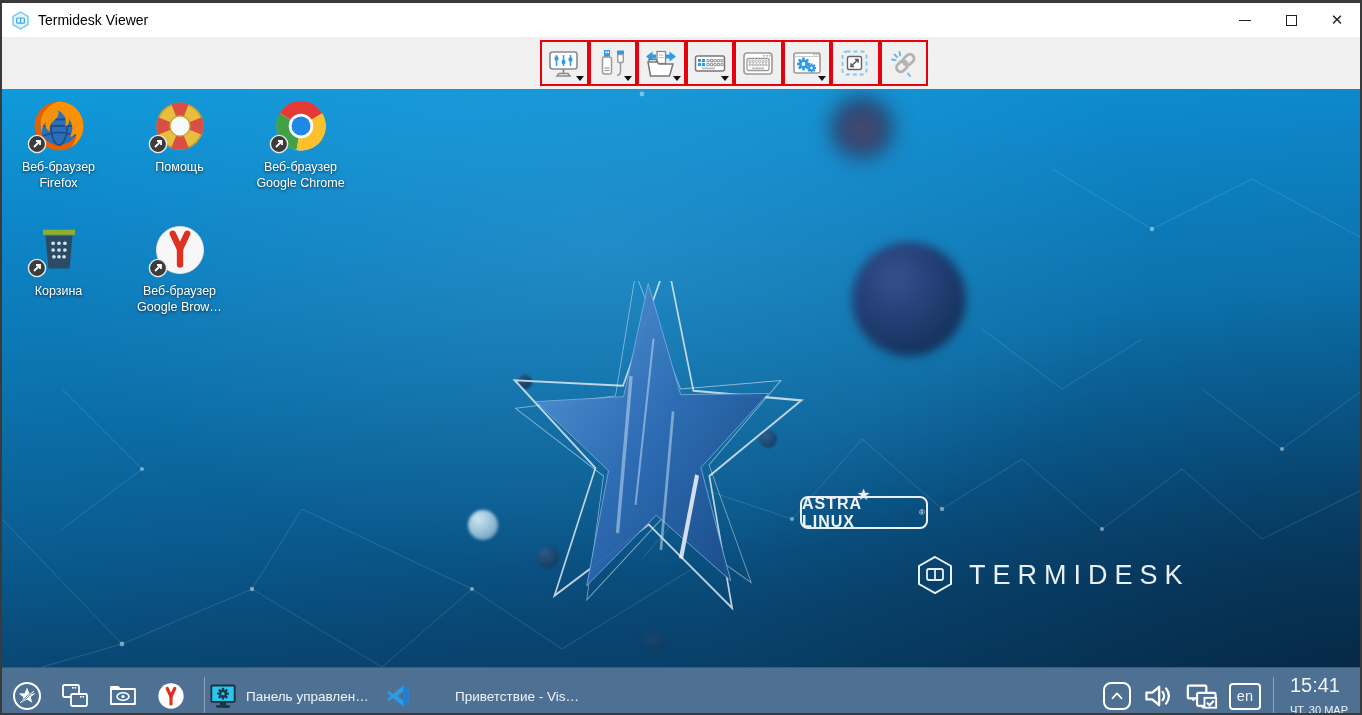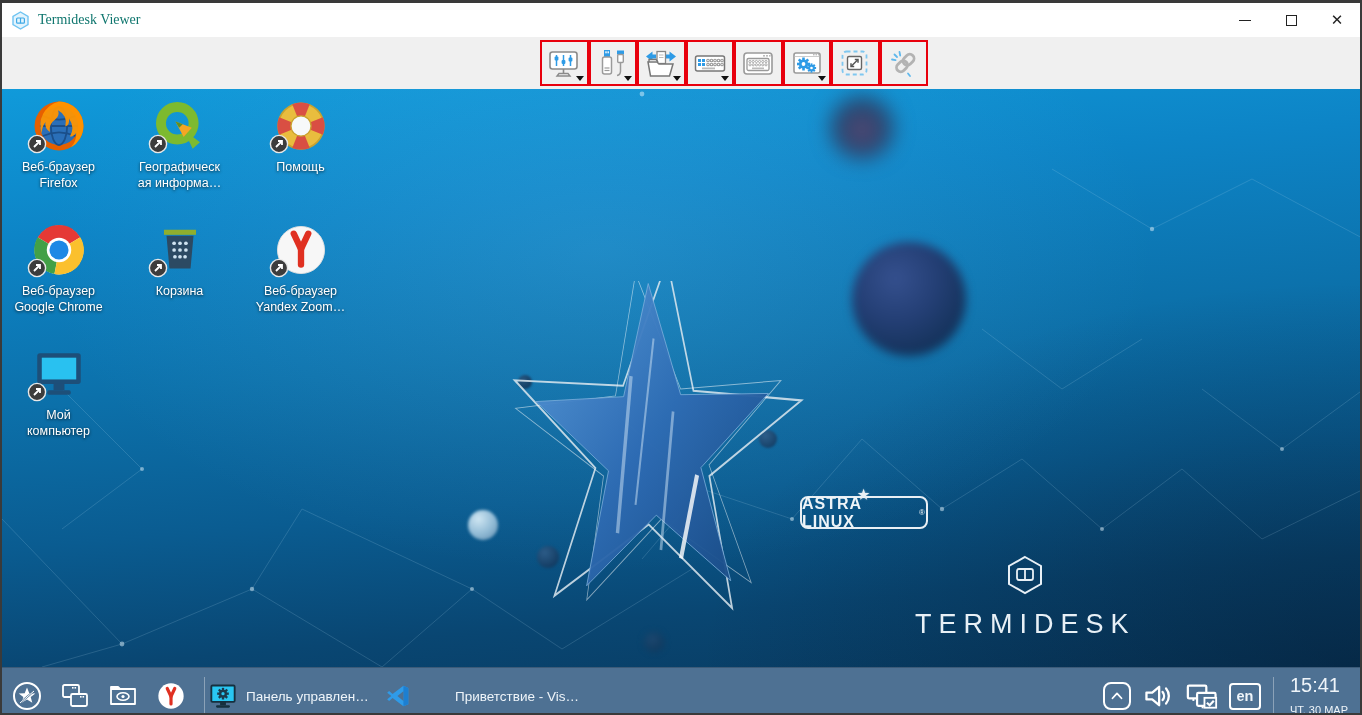--- a/index.html
+++ b/index.html
@@ -5,21 +5,21 @@
   html,body{margin:0;padding:0;background:#222;}
   *{box-sizing:border-box;}
   .window{
     position:relative;width:1362px;height:715px;overflow:hidden;
     font-family:"Liberation Sans",sans-serif;
     border:2px solid #3a3a3a;border-top-width:3px;background:#fff;
   }
   
   .titlebar{height:34px;background:#fff;display:flex;align-items:center;position:relative;z-index:5;}
   .tb-app{display:flex;align-items:center;gap:8px;padding-left:9px;}
-  .tb-title{font-size:14px;color:#0f766e;font-family:Liberation Serif, serif;}
+  .tb-title{font-size:14px;color:#000000;}
   .win-controls{margin-left:auto;display:flex;height:100%;}
   .wc{width:46px;display:flex;align-items:center;justify-content:center;font-size:13px;color:#222;cursor:default;}
   .wc.max span{display:block;width:11px;height:11px;border:1.4px solid #222;}
   .wc.min span{display:block;width:12px;height:0;border-top:1.6px solid #222;}
   .wc.close{font-size:15px;}
   
   .toolbar{height:52px;background:#f0f0f0;position:relative;z-index:4;}
   .tb-group{position:absolute;left:538px;top:3px;display:flex;}
   .tb-btn{width:48.5px;height:46px;border:2px solid #e8000d;background:#f0f0f0;
     position:relative;display:flex;align-items:center;justify-content:center;}
@@ -47,42 +47,42 @@
     background:radial-gradient(circle at 35% 30%,#2e5e8a,#143f66 80%);}
   .sp-d3{left:516px;top:286px;width:14px;height:14px;filter:blur(1px);background:radial-gradient(circle at 35% 30%,#27567f,#113a5f 80%);}
   .sp-d4{left:642px;top:543px;width:20px;height:20px;filter:blur(3px);background:radial-gradient(circle at 40% 35%,#1d4a73,#0e3558 85%);}
   
   .astra-badge{position:absolute;left:798px;top:407px;width:128px;height:33px;
     border:2px solid #e9eff4;border-radius:8px;display:flex;align-items:center;justify-content:center;
     color:#eef4f8;font-size:16px;font-weight:bold;letter-spacing:1px;}
   .astra-badge .star{position:absolute;top:-10px;left:50%;transform:translateX(-50%);color:#e9eff4;font-size:13px;line-height:1;text-shadow:0 0 2px rgba(255,255,255,.6);}
   .astra-badge sup{font-size:8px;margin-left:1px;vertical-align:9px;font-weight:normal;}
   
-  .td-logo{position:absolute;left:913px;top:466px;display:flex;align-items:center;gap:14px;color:#e8f0f6;flex-direction:column;}
+  .td-logo{position:absolute;left:913px;top:466px;display:flex;align-items:center;gap:14px;color:#e8f0f6;}
   .td-text{font-size:27px;letter-spacing:7px;font-weight:400;}
   
   .icon-grid{position:absolute;left:8px;top:4px;display:grid;grid-template-columns:repeat(3,97px);grid-auto-rows:100px;gap:24px;}
   .di{display:flex;flex-direction:column;align-items:center;padding-top:3px;cursor:default;}
   .di-img{position:relative;width:60px;height:60px;display:flex;align-items:center;justify-content:center;}
   .di-badge{position:absolute;left:-2px;bottom:-2px;}
   .di-label{margin-top:3px;text-align:center;font-size:12.5px;line-height:1.3;color:#fff;
     text-shadow:0 1px 3px rgba(0,0,0,.75);white-space:nowrap;}
   
   .taskbar{height:60px;background:#4e7193;border-top:1px solid #3c5b79;border-bottom:3px solid #17222e;
     display:flex;align-items:center;position:relative;color:#eef4f9;}
   .tk-left{display:flex;align-items:center;gap:14px;padding-left:8px;}
   .tk-btn{width:34px;height:34px;display:flex;align-items:center;justify-content:center;cursor:default;}
   .tk-sep{width:1px;height:38px;background:rgba(255,255,255,.35);margin:0 2px;}
   .task{position:absolute;top:0;height:100%;display:flex;align-items:center;gap:9px;font-size:13.5px;cursor:default;}
   .task.t1{left:207px;}
   .task.t2{left:383px;gap:44px;}
   .tray{position:absolute;right:0;top:0;height:100%;display:flex;align-items:center;gap:10px;padding-right:8px;}
   .chev-btn{width:28px;height:28px;border:2px solid #fff;border-radius:8px;display:flex;align-items:center;justify-content:center;cursor:default;}
   .lang-box{min-width:32px;height:27px;border:2px solid #fff;border-radius:4px;display:flex;align-items:center;justify-content:center;
-    font-size:14.5px;cursor:default;font-weight:bold;}
+    font-size:14.5px;cursor:default;}
   .clock{display:flex;flex-direction:column;line-height:1.05;padding:0 4px;cursor:default;}
   .clock .t{font-size:20px;}
   .clock .d{font-size:11px;margin-top:9px;}
 </style>
 </head>
 <body>
 
 <div class="window">
 
   <div class="titlebar">
@@ -378,40 +378,20 @@
                 <path d="M7,13 L12.5,7.5 M9,7 h4 v4" stroke="#fff" stroke-width="1.8" fill="none"></path>
               </svg>
           </span>
         </div>
         <div class="di-label">
           <div>Веб-браузер</div>
             <div>Firefox</div>
         </div>
       </div>
 
-      <div class="di">
-        <div class="di-img">
-          <svg width="58" height="58" viewBox="0 0 64 64">
-            <circle cx="29" cy="29" r="18" fill="none" stroke="#7dba2f" stroke-width="11"></circle>
-            <path d="M36,36 L54,50 L46,57 Z" fill="#7dba2f"></path>
-            <path d="M27,27 L45,34 L36,44 Z" fill="#f5a623"></path>
-            <path d="M27,27 L35,30 L31,34 Z" fill="#5d8f23"></path>
-          </svg>
-          <span class="di-badge">
-            <svg width="20" height="20" viewBox="0 0 20 20">
-                <circle cx="10" cy="10" r="8.6" fill="#3c3c3c" stroke="#e8e8e8" stroke-width="1.4"></circle>
-                <path d="M7,13 L12.5,7.5 M9,7 h4 v4" stroke="#fff" stroke-width="1.8" fill="none"></path>
-              </svg>
-          </span>
-        </div>
-        <div class="di-label">
-          <div>Географическ</div>
-            <div>ая информа…</div>
-        </div>
-      </div>
 
       <div class="di">
         <div class="di-img">
           <svg width="56" height="56" viewBox="0 0 64 64">
             <circle cx="32" cy="32" r="26" fill="#e9bd3e" stroke="#c9a22e" stroke-width="2"></circle>
             <g fill="#d94f43">
               <path d="M32,32 L22,7 A27,27 0 0 1 42,7 Z"></path>
               <path d="M32,32 L57,22 A27,27 0 0 1 57,42 Z"></path>
               <path d="M32,32 L42,57 A27,27 0 0 1 22,57 Z"></path>
               <path d="M32,32 L7,42 A27,27 0 0 1 7,22 Z"></path>
@@ -494,44 +474,24 @@
           </svg>
           <span class="di-badge">
             <svg width="20" height="20" viewBox="0 0 20 20">
                 <circle cx="10" cy="10" r="8.6" fill="#3c3c3c" stroke="#e8e8e8" stroke-width="1.4"></circle>
                 <path d="M7,13 L12.5,7.5 M9,7 h4 v4" stroke="#fff" stroke-width="1.8" fill="none"></path>
               </svg>
           </span>
         </div>
         <div class="di-label">
           <div>Веб-браузер</div>
-            <div>Yandex Zoom…</div>
-        </div>
-      </div>
-
-      <div class="di">
-        <div class="di-img">
-          <svg width="58" height="58" viewBox="0 0 64 64">
-            <rect x="8" y="9" width="48" height="34" rx="3" fill="#1d4f79"></rect>
-            <rect x="13" y="14" width="38" height="24" fill="#29c1f0"></rect>
-            <rect x="26" y="43" width="12" height="7" fill="#1d4f79"></rect>
-            <rect x="19" y="50" width="26" height="5" rx="2" fill="#1d4f79"></rect>
-          </svg>
-          <span class="di-badge">
-            <svg width="20" height="20" viewBox="0 0 20 20">
-                <circle cx="10" cy="10" r="8.6" fill="#3c3c3c" stroke="#e8e8e8" stroke-width="1.4"></circle>
-                <path d="M7,13 L12.5,7.5 M9,7 h4 v4" stroke="#fff" stroke-width="1.8" fill="none"></path>
-              </svg>
-          </span>
-        </div>
-        <div class="di-label">
-          <div>Мой</div>
-            <div>компьютер</div>
-        </div>
-      </div>
+            <div>Google Brow…</div>
+        </div>
+      </div>
+
 
 
     </div>
   </div>
 
   <div class="taskbar">
     <div class="tk-left">
       <div class="tk-btn">
         <svg width="32" height="32" viewBox="0 0 32 32">
           <circle cx="16" cy="16" r="13" fill="none" stroke="#fff" stroke-width="2"></circle>

